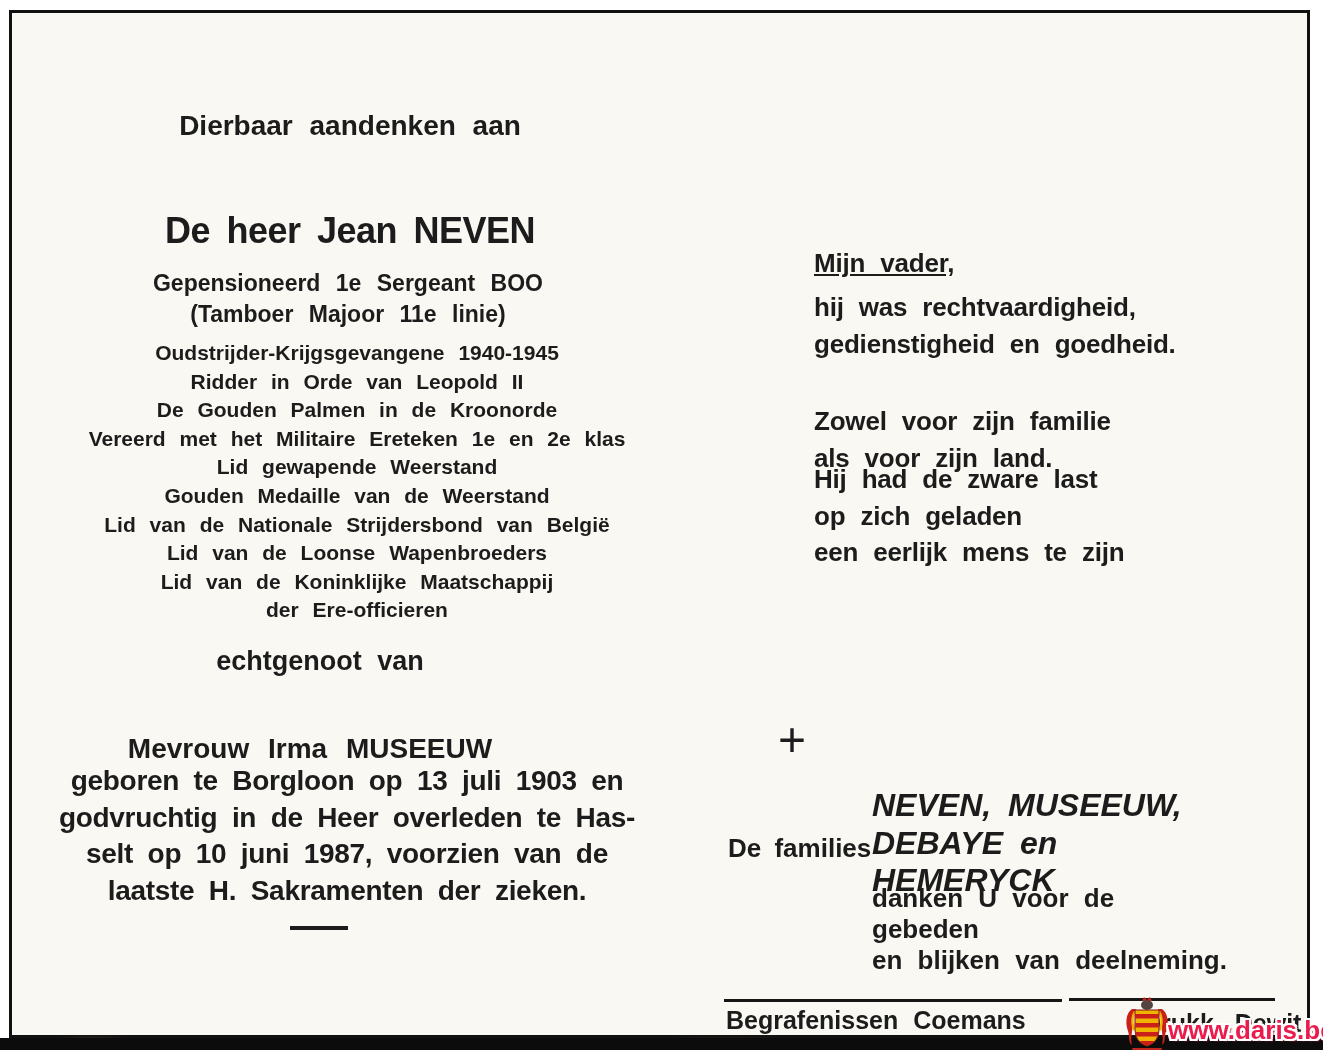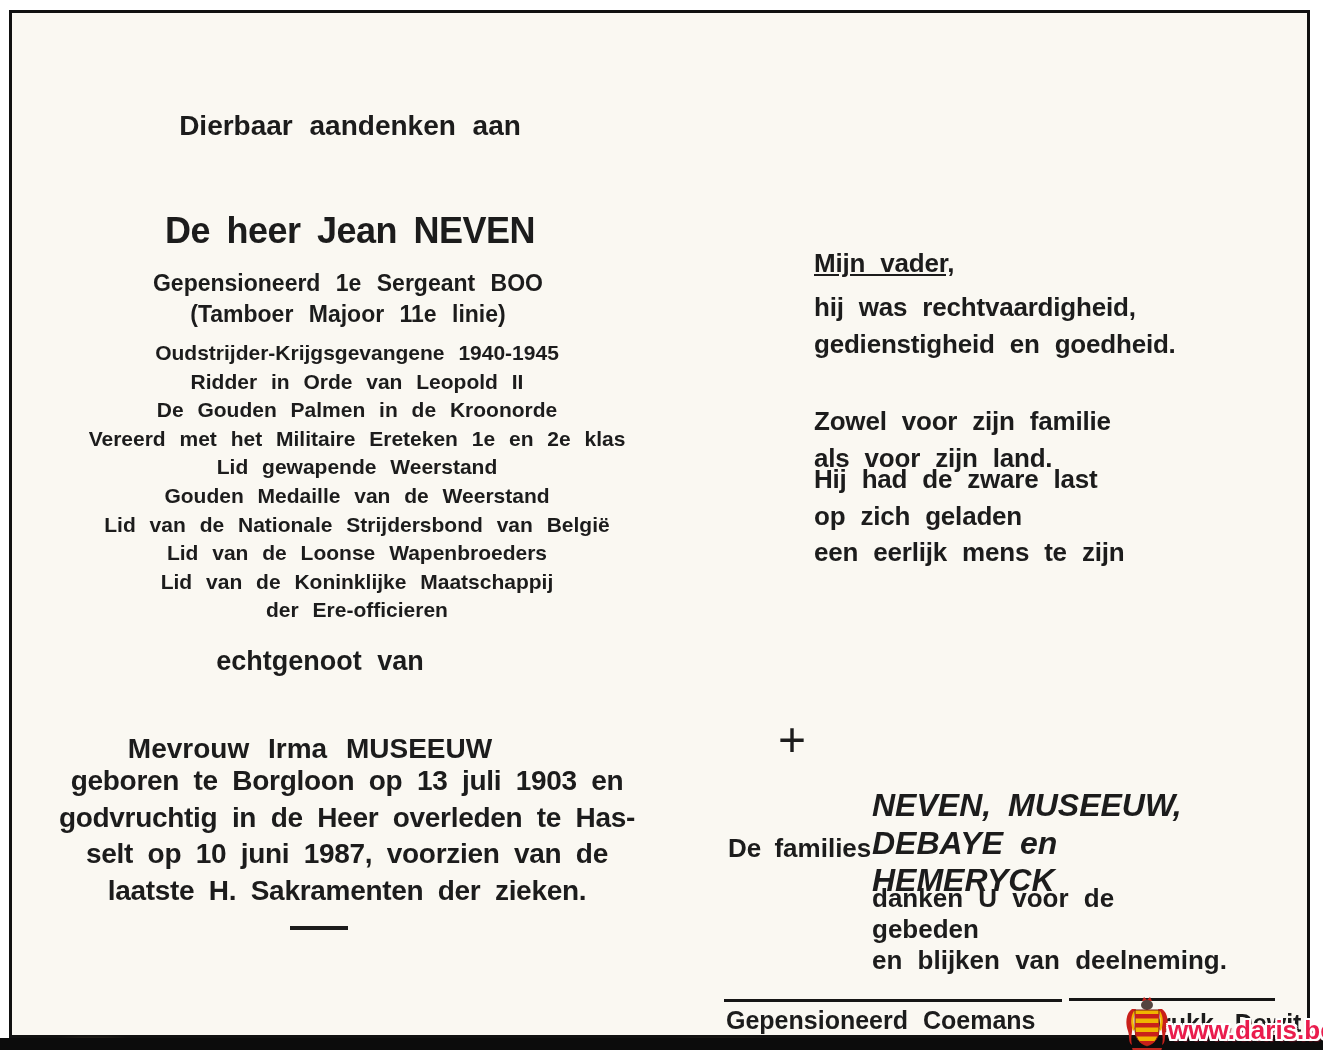--- a/index.html
+++ b/index.html
@@ -123,21 +123,21 @@
     <div>NEVEN, MUSEEUW,</div>
     <div>DEBAYE en HEMERYCK</div>
   </div>
   <div class="abs thanks">
     <div>danken U voor de gebeden</div>
     <div>en blijken van deelneming.</div>
   </div>
 
   <div class="frule frule1"></div>
   <div class="frule frule2"></div>
-  <div class="abs fleft">Gepensioneerd Coemans</div>
+  <div class="abs fleft">Begrafenissen Coemans</div>
   <div class="abs fright">Drukk. Dewit</div>
 
   <svg class="crest" viewBox="0 0 46 62">
 
     <path d="M8,14 C2,18 1,28 4,36 C6,42 4,48 8,50 C6,42 9,38 8,30 C7,22 10,17 12,14 Z" fill="#c9201a"></path>
     <path d="M38,14 C44,18 45,28 42,36 C40,42 42,48 38,50 C40,42 37,38 38,30 C39,22 36,17 34,14 Z" fill="#c9201a"></path>
     <path d="M10,16 C6,22 7,30 9,36 L11,34 C9,28 9,21 12,16 Z" fill="#f0b400"></path>
     <path d="M36,16 C40,22 39,30 37,36 L35,34 C37,28 37,21 34,16 Z" fill="#f0b400"></path>
 
     <path d="M18,6 L20,2 L23,5 L26,2 L28,6 Z" fill="#c9201a"></path>

